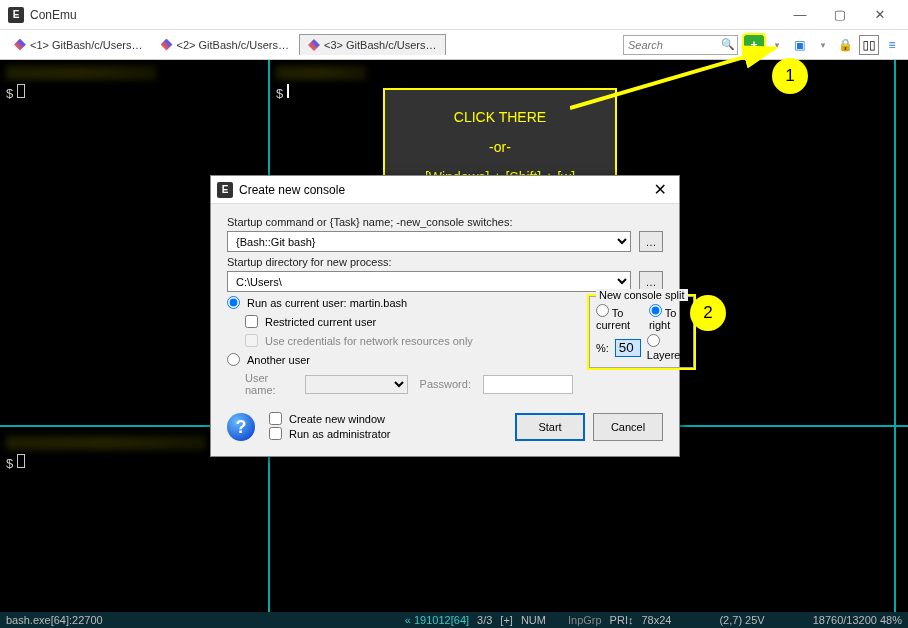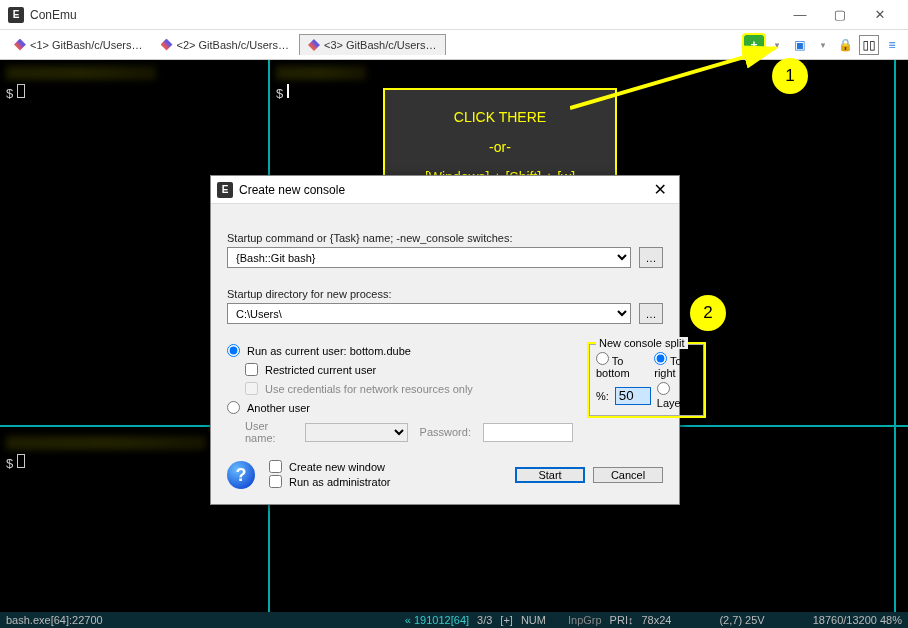--- a/index.html
+++ b/index.html
@@ -46,41 +46,41 @@
 .badge { position: absolute; width: 36px; height: 36px; background: #ff0; border-radius: 50%; display: flex; align-items: center; justify-content: center; font-size: 17px; color: #000; z-index: 10; }
 .badge.b1 { top: 58px; right: 100px; }
 .badge.b2 { top: 295px; left: 690px; }
 
 
 .dialog { position: absolute; top: 175px; left: 210px; width: 470px; background: #f0f0f0; border: 1px solid #888; box-shadow: 2px 2px 8px rgba(0,0,0,0.5); font-size: 11px; z-index: 8; }
 .dialog-title { height: 28px; display: flex; align-items: center; padding: 0 6px; background: #fff; border-bottom: 1px solid #ddd; }
 .dialog-title .app-icon { width: 16px; height: 16px; background: #333; color: #fff; display: flex; align-items: center; justify-content: center; font-size: 10px; font-weight: bold; border-radius: 2px; margin-right: 6px; }
 .dialog-title .txt { flex: 1; font-size: 12px; }
 .dialog-title .close { font-size: 16px; padding: 0 6px; cursor: pointer; }
-.dialog-body { padding: 28px 16px 14px; }
+.dialog-body { padding: 12px 16px 14px; }
 .field-label { margin-bottom: 3px; color: #222; }
-.field-row { display: flex; gap: 8px; margin-bottom: 20px; }
+.field-row { display: flex; gap: 8px; margin-bottom: 4px; }
 .field-row select, .field-row input[type=text] { flex: 1; height: 21px; border: 1px solid #888; background: #fff; font-size: 11px; padding: 0 4px; }
 .browse-btn { width: 24px; height: 21px; background: #e8e8e8; border: 1px solid #888; font-size: 11px; }
 .radio-section { display: flex; gap: 16px; align-items: flex-start; }
 .left-radios { flex: 1; }
 .radio-row { display: flex; align-items: center; gap: 4px; margin-bottom: 6px; }
 .radio-row.indent { margin-left: 18px; }
 .radio-row input[type=radio], .radio-row input[type=checkbox] { margin-right: 3px; }
 .user-fields { margin-left: 18px; display: flex; gap: 12px; align-items: center; margin-top: 4px; color: #888; }
 .user-fields input { width: 90px; height: 19px; border: 1px solid #bbb; background: #fff; }
 .split-box { border: 1px solid #aaa; padding: 4px 6px 6px; width: 136px; position: relative; outline: 2px solid #ff0; }
 .split-box .legend { position: absolute; top: -8px; left: 6px; background: #f0f0f0; padding: 0 3px; font-size: 11px; }
 .split-row { display: flex; align-items: center; gap: 6px; margin-top: 3px; }
-.split-box input[type=text] { width: 36px; height: 18px; border: 1px solid #06c; text-align: left; padding: 0 3px; background: #cde6ff; }
+.split-box input[type=text] { width: 26px; height: 18px; border: 1px solid #06c; text-align: left; padding: 0 3px; background: #cde6ff; }
 .dialog-footer { display: flex; align-items: center; margin-top: 16px; gap: 8px; }
 .help-icon { width: 28px; height: 28px; background: radial-gradient(circle at 35% 30%, #6bf, #03c); border-radius: 50%; color: #fff; display: flex; align-items: center; justify-content: center; font-size: 18px; font-weight: bold; }
 .footer-checks { flex: 1; margin-left: 6px; }
 .footer-checks .radio-row { margin-bottom: 2px; }
-.dlg-btn { width: 70px; height: 16px; background: #e8e8e8; border: 1px solid #888; font-size: 11px; }
+.dlg-btn { width: 70px; height: 28px; background: #e8e8e8; border: 1px solid #888; font-size: 11px; }
 .dlg-btn.primary { border: 2px solid #06c; }
 
 
 .statusbar { position: absolute; bottom: 0; left: 0; right: 0; height: 16px; background: #0a2a34; color: #bbb; font-size: 11px; font-family: Consolas, monospace; display: flex; align-items: center; padding: 0 6px; gap: 8px; }
 .statusbar .seg { white-space: nowrap; }
 .statusbar .spacer { flex: 1; }
 .statusbar .teal { color: #3cc; }
 .statusbar .gray { color: #888; padding-left: 14px; }
 </style>
 </head>
@@ -103,20 +103,24 @@
   </div>
   <div class="tab">
     <span class="tab-icon diamond"></span>
     <span>&lt;2&gt; GitBash/c/Users…</span>
   </div>
   <div class="tab active">
     <span class="tab-icon diamond"></span>
     <span>&lt;3&gt; GitBash/c/Users…</span>
   </div>
   <div class="spacer"></div>
+  <div class="search-wrap">
+    <input class="search-box" placeholder="Search" style="">
+    <span class="mag">🔍</span>
+  </div>
   <div class="toolbar-icons">
     <div class="toolbar-btn plus">+</div>
     <div class="toolbar-btn dd">▾</div>
     <div class="toolbar-btn" style="color:#27d">▣</div>
     <div class="toolbar-btn dd">▾</div>
     <div class="toolbar-btn" style="color:#c90">🔒</div>
     <div class="toolbar-btn" style="border:1px solid #888">▯▯</div>
     <div class="toolbar-btn" style="color:#27d">≡</div>
   </div>
 </div>
@@ -169,21 +173,21 @@
     <div class="field-label">Startup directory for new process:</div>
     <div class="field-row">
       <select><option>C:\Users\</option></select>
       <button class="browse-btn">…</button>
     </div>
 
     <div class="radio-section">
       <div class="left-radios">
         <div class="radio-row">
           <input type="radio" checked="" style="">
-          <span>Run as current user: bottom.dube</span>
+          <span>Run as current user: martin.bash</span>
         </div>
         <div class="radio-row indent">
           <input type="checkbox" style="">
           <span>Restricted current user</span>
         </div>
         <div class="radio-row indent" style="color:#888">
           <input type="checkbox" disabled="" style="">
           <span>Use credentials for network resources only</span>
         </div>
         <div class="radio-row">
@@ -193,21 +197,21 @@
         <div class="user-fields">
           <span>User name:</span>
           <select style="width:120px;height:19px;border:1px solid #bbb"></select>
           <span>Password:</span>
           <input type="password" style="">
         </div>
       </div>
       <div class="split-box">
         <div class="legend">New console split</div>
         <div class="split-row">
-          <label><input type="radio" name="sp" style=""> <span>To bottom</span></label>
+          <label><input type="radio" name="sp" style=""> <span>To current</span></label>
           <label><input type="radio" name="sp" checked="" style=""> <span>To right</span></label>
         </div>
         <div class="split-row">
           <span>%:</span>
           <input type="text" value="50" style="">
           <label><input type="radio" name="sp" style=""> <span>Layered</span></label>
         </div>
       </div>
     </div>
 

